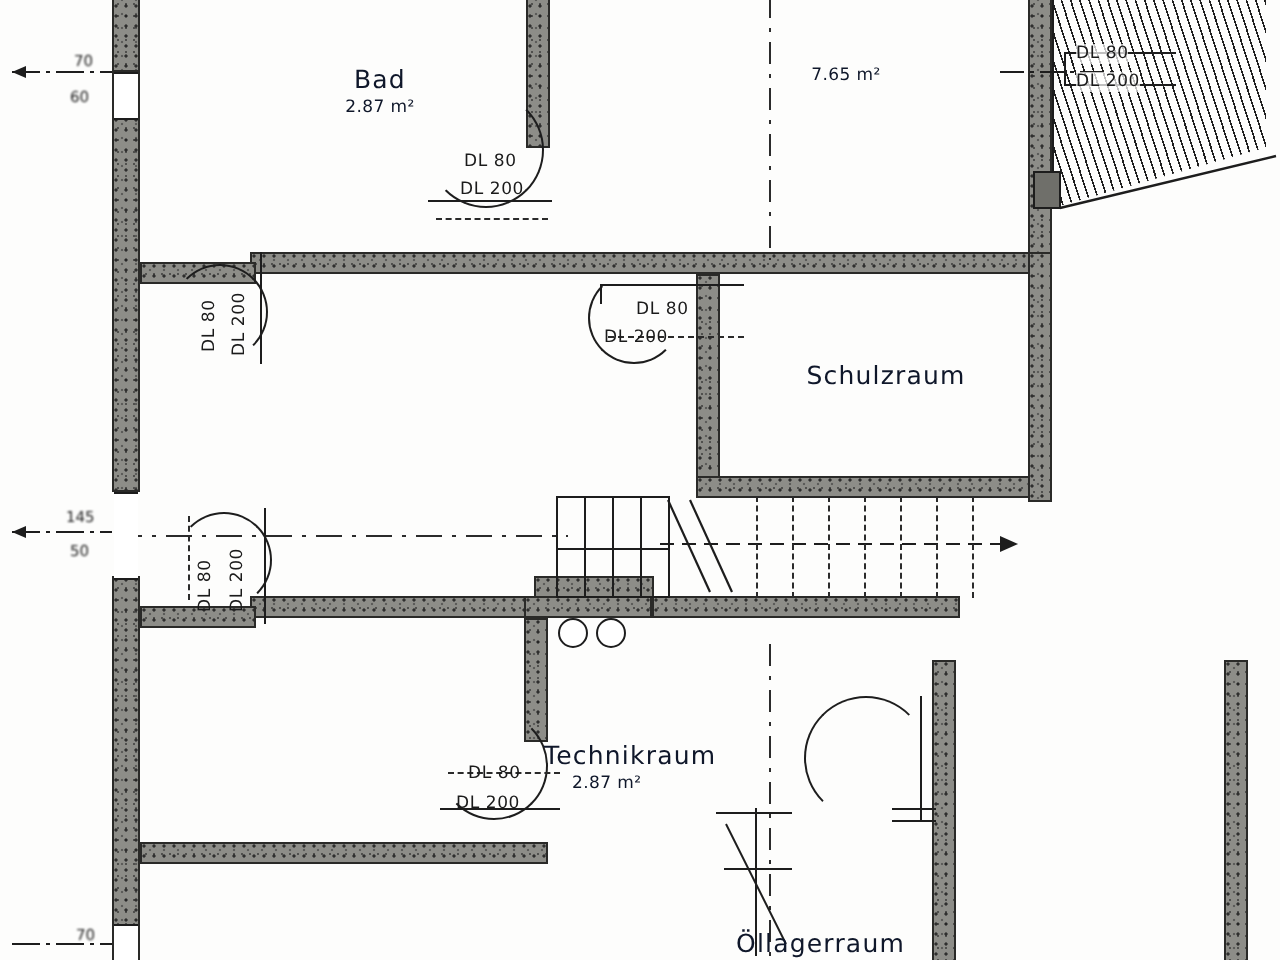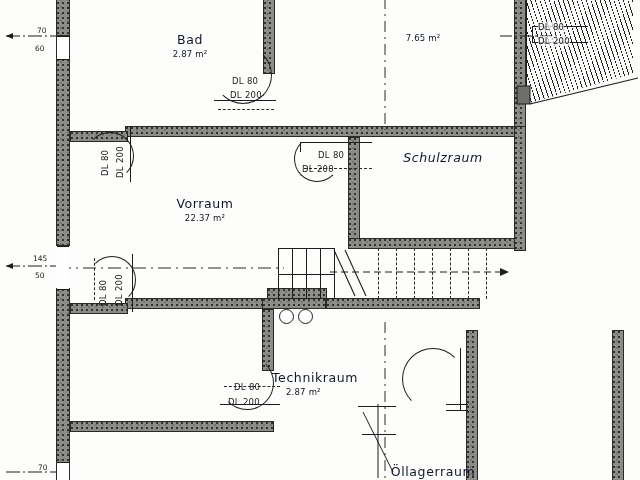--- a/index.html
+++ b/index.html
@@ -295,32 +295,28 @@
 
   <div class="room" style="left:135px; top:32px; width:110px;">
     <span class="rname">Bad</span>
     <span class="rarea">2.87 m²</span>
   </div>
 
   <div class="room" style="left:368px; top:32px; width:110px;">
     <span class="rarea">7.65 m²</span>
   </div>
 
-  <div class="room" style="left:378px; top:150px; width:130px;font-style:italic;">
+  <div class="room" style="left:378px; top:180px; width:130px;">
     <span class="rname">Schulzraum</span>
   </div>
 
-  <div class="room" style="left:145px; top:196px; width:120px;">
-    <span class="rname">Vorraum</span>
-    <span class="rarea">22.37 m²</span>
-  </div>
 
 
   <div class="room" style="left:272px; top:370px; width:120px; text-align:left;">
     <span class="rname">Technikraum</span>
     <span class="rarea" style="margin-left:14px;">2.87 m²</span>
   </div>
 
-  <div class="room" style="left:368px; top:464px; width:130px; text-align:center;">
+  <div class="room" style="left:368px; top:464px; width:130px; text-align:left;">
     <span class="rname">Öllagerraum</span>
   </div>
 
 </div>
 
 </body></html>

